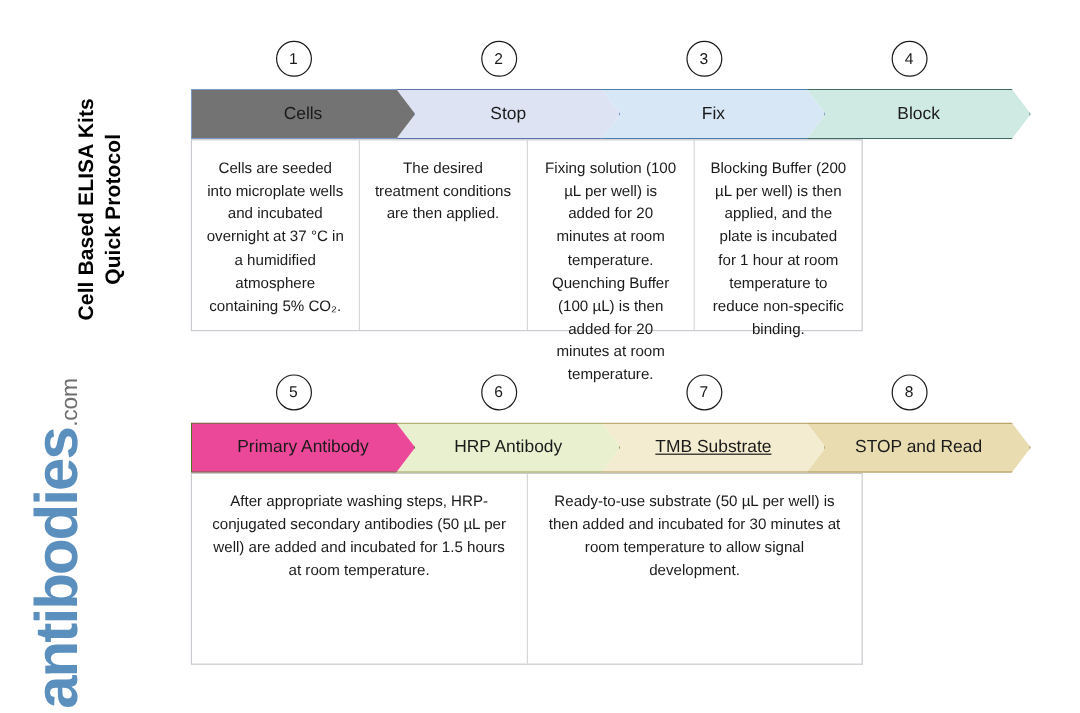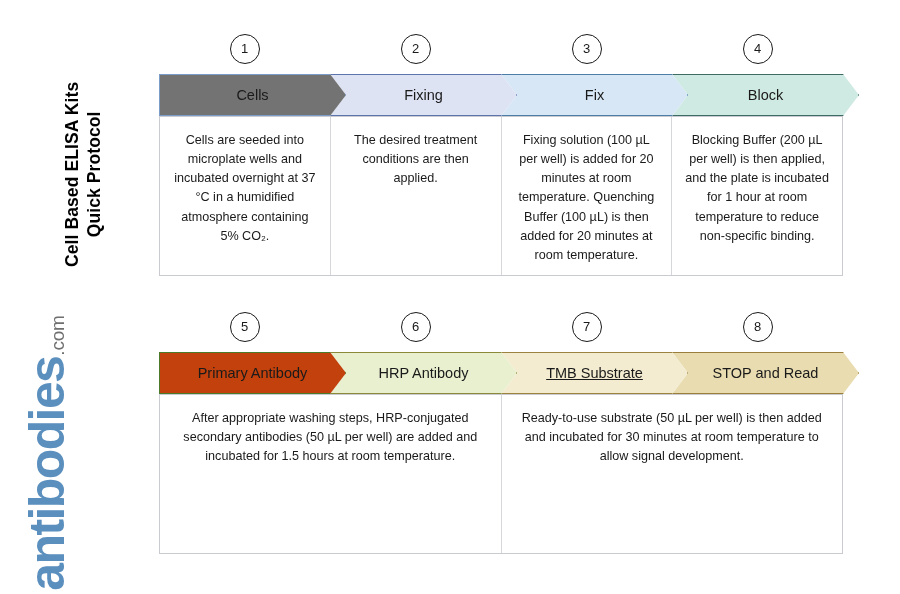--- a/index.html
+++ b/index.html
@@ -121,21 +121,21 @@
   }
   
   .chev.mid {
     clip-path: polygon(0 0, calc(100% - 16px) 0, 100% 50%, calc(100% - 16px) 100%, 0 100%, 16px 50%);
   }
   .chev-label { padding: 0 6px; text-align: center; }
 
   
   .body-strip {
     position: relative;
-    width: 684px;
+    width: 560px;
     height: 160px;
     margin-top: 0px;
     border: 1.4px solid #c9cbd0;
     box-sizing: border-box;
     background: #ffffff;
     display: flex;
   }
   .body-cell {
     flex: 1 1 0;
     box-sizing: border-box;
@@ -171,21 +171,21 @@
       <div class="num-badge" style="left: 85.5px;">1</div>
       <div class="num-badge" style="left: 256.5px;">2</div>
       <div class="num-badge" style="left: 427.5px;">3</div>
       <div class="num-badge" style="left: 598.5px;">4</div>
     </div>
     <div class="chevron-strip">
       <div class="chev first" style="left: 0px; width: 187px; background: #737373; border-color: rgb(122, 156, 198); z-index: 4;">
         <span class="chev-label">Cells</span>
       </div>
       <div class="chev mid" style="left: 171px; width: 187px; background: rgb(222, 227, 244); border-color: rgb(95, 115, 173); z-index: 3;">
-        <span class="chev-label">Fixing</span>
+        <span class="chev-label">Stop</span>
       </div>
       <div class="chev mid" style="left: 342px; width: 187px; background: rgb(215, 231, 245); border-color: rgb(76, 126, 168); z-index: 2; align-items: center;">
         <span class="chev-label">Fix</span>
       </div>
       <div class="chev mid" style="left: 513px; width: 187px; background: rgb(207, 234, 226); border-color: rgb(62, 107, 99); z-index: 1;">
         <span class="chev-label">Block</span>
       </div>
     </div>
     <div class="body-strip">
       <div class="body-cell">
@@ -203,21 +203,21 @@
     </div>
   </div>
 <div class="flow-row" id="flow-row-2">
     <div class="num-strip">
       <div class="num-badge" style="left: 85.5px;">5</div>
       <div class="num-badge" style="left: 256.5px;">6</div>
       <div class="num-badge" style="left: 427.5px;">7</div>
       <div class="num-badge" style="left: 598.5px;">8</div>
     </div>
     <div class="chevron-strip">
-      <div class="chev first" style="left: 0px; width: 187px; background: #c2410c; border-color: rgb(74, 122, 42); z-index: 4;">
+      <div class="chev first" style="left: 0px; width: 187px; background: #ec4899; border-color: rgb(74, 122, 42); z-index: 4;">
         <span class="chev-label">Primary Antibody</span>
       </div>
       <div class="chev mid" style="left: 171px; width: 187px; background: rgb(233, 240, 207); border-color: rgb(138, 138, 58); z-index: 3;">
         <span class="chev-label">HRP Antibody</span>
       </div>
       <div class="chev mid" style="left: 342px; width: 187px; background: rgb(243, 236, 208); border-color: rgb(156, 131, 64); z-index: 2; text-decoration: underline;">
         <span class="chev-label">TMB Substrate</span>
       </div>
       <div class="chev mid" style="left: 513px; width: 187px; background: rgb(232, 220, 176); border-color: rgb(154, 127, 60); z-index: 1;">
         <span class="chev-label">STOP and Read</span>

